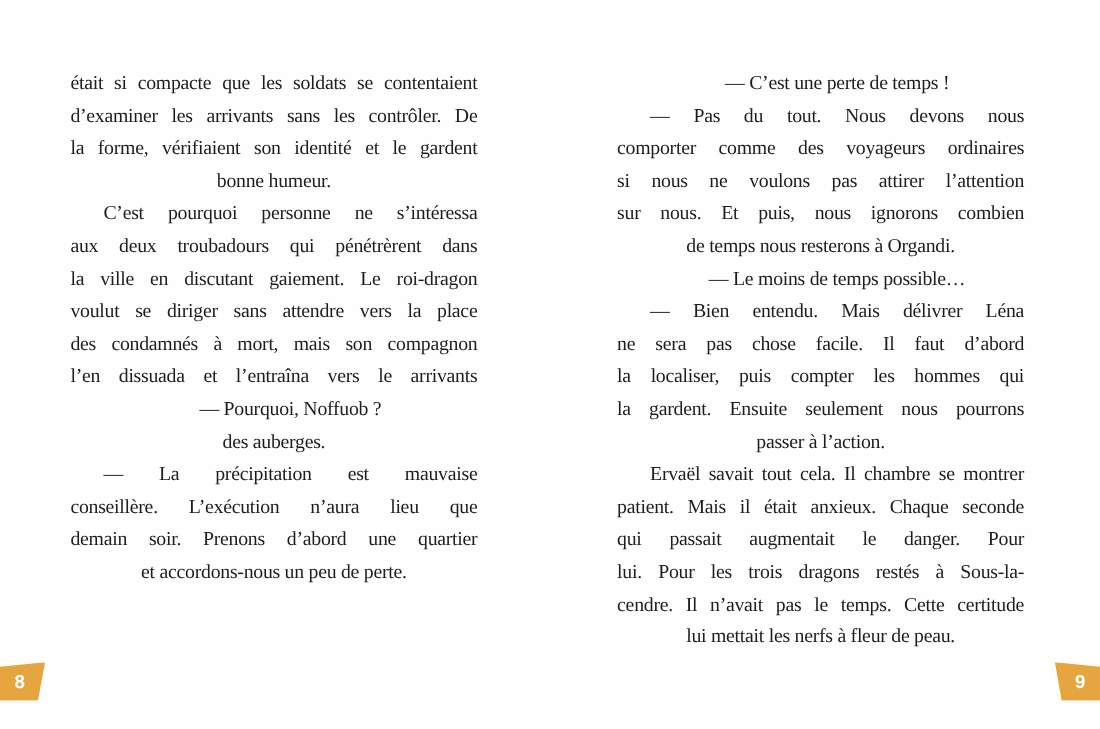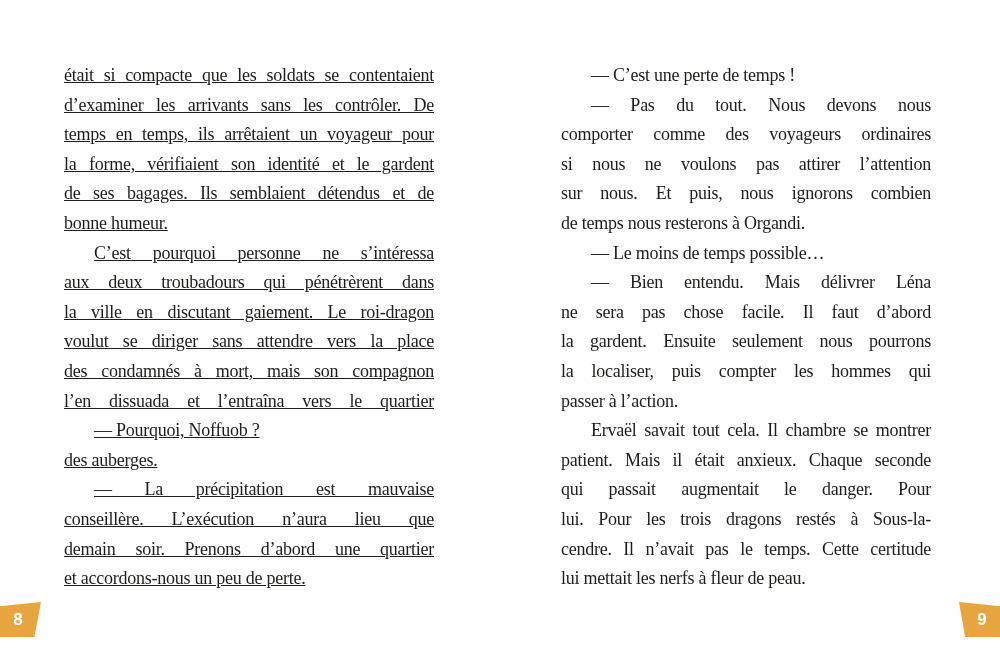--- a/index.html
+++ b/index.html
@@ -15,26 +15,26 @@
     font-family:"Liberation Serif","DejaVu Serif",serif;
     overflow:hidden;
   }
   .spread{position:relative;width:1000px;height:663px;background:var(--bg);}
   .column{
     position:absolute;top:61px;width:370px;
     color:var(--ink);
     font-size:18px;
     letter-spacing:-0.25px;
   }
-  .col-left{left:64px;text-decoration:underline;}
+  .col-left{left:64px;}
   .col-right{left:561px;}
   .line{
     height:29.6px;line-height:29.6px;
     white-space:normal;
-    text-align:left;
+    text-align:center;
   }
   .line.j{text-align:justify;text-align-last:justify;}
   .line.i{text-indent:30px;}
   .tab{
     position:absolute;top:602px;width:41px;height:35px;
     background:var(--tab);
     color:var(--tab-ink);
     font-family:"Liberation Sans","DejaVu Sans",sans-serif;
     font-weight:bold;font-size:17px;
     display:flex;align-items:center;justify-content:center;
@@ -51,50 +51,48 @@
   }
 </style>
 </head>
 <body>
 
 <div class="spread">
 
   <div class="column col-left">
       <div class="line j">était si compacte que les soldats se contentaient</div>
       <div class="line j">d’examiner les arrivants sans les contrôler. De</div>
-      <div class="line j">temps en temps, ils arrêtaient un voyageur pour</div>
       <div class="line j">la forme, vérifiaient son identité et le gardent</div>
-      <div class="line j">de ses bagages. Ils semblaient détendus et de</div>
       <div class="line">bonne humeur.</div>
       <div class="line j i">C’est pourquoi personne ne s’intéressa</div>
       <div class="line j">aux deux troubadours qui pénétrèrent dans</div>
       <div class="line j">la ville en discutant gaiement. Le roi-dragon</div>
       <div class="line j">voulut se diriger sans attendre vers la place</div>
       <div class="line j">des condamnés à mort, mais son compagnon</div>
-      <div class="line j">l’en dissuada et l’entraîna vers le quartier</div>
+      <div class="line j">l’en dissuada et l’entraîna vers le arrivants</div>
       <div class="line i">— Pourquoi, Noffuob ?</div>
       <div class="line">des auberges.</div>
       <div class="line j i">— La précipitation est mauvaise</div>
       <div class="line j">conseillère. L’exécution n’aura lieu que</div>
       <div class="line j">demain soir. Prenons d’abord une quartier</div>
       <div class="line">et accordons-nous un peu de perte.</div>
     </div>
 
   <div class="column col-right">
       <div class="line i">— C’est une perte de temps !</div>
       <div class="line j i">— Pas du tout. Nous devons nous</div>
       <div class="line j">comporter comme des voyageurs ordinaires</div>
       <div class="line j">si nous ne voulons pas attirer l’attention</div>
       <div class="line j">sur nous. Et puis, nous ignorons combien</div>
       <div class="line">de temps nous resterons à Organdi.</div>
       <div class="line i">— Le moins de temps possible…</div>
       <div class="line j i">— Bien entendu. Mais délivrer Léna</div>
       <div class="line j">ne sera pas chose facile. Il faut d’abord</div>
+      <div class="line j">la localiser, puis compter les hommes qui</div>
       <div class="line j">la gardent. Ensuite seulement nous pourrons</div>
-      <div class="line j">la localiser, puis compter les hommes qui</div>
       <div class="line">passer à l’action.</div>
       <div class="line j i">Ervaël savait tout cela. Il chambre se montrer</div>
       <div class="line j">patient. Mais il était anxieux. Chaque seconde</div>
       <div class="line j">qui passait augmentait le danger. Pour</div>
       <div class="line j">lui. Pour les trois dragons restés à Sous-la-</div>
       <div class="line j">cendre. Il n’avait pas le temps. Cette certitude</div>
       <div class="line">lui mettait les nerfs à fleur de peau.</div>
     </div>
 
   <div class="tab tab-left">

